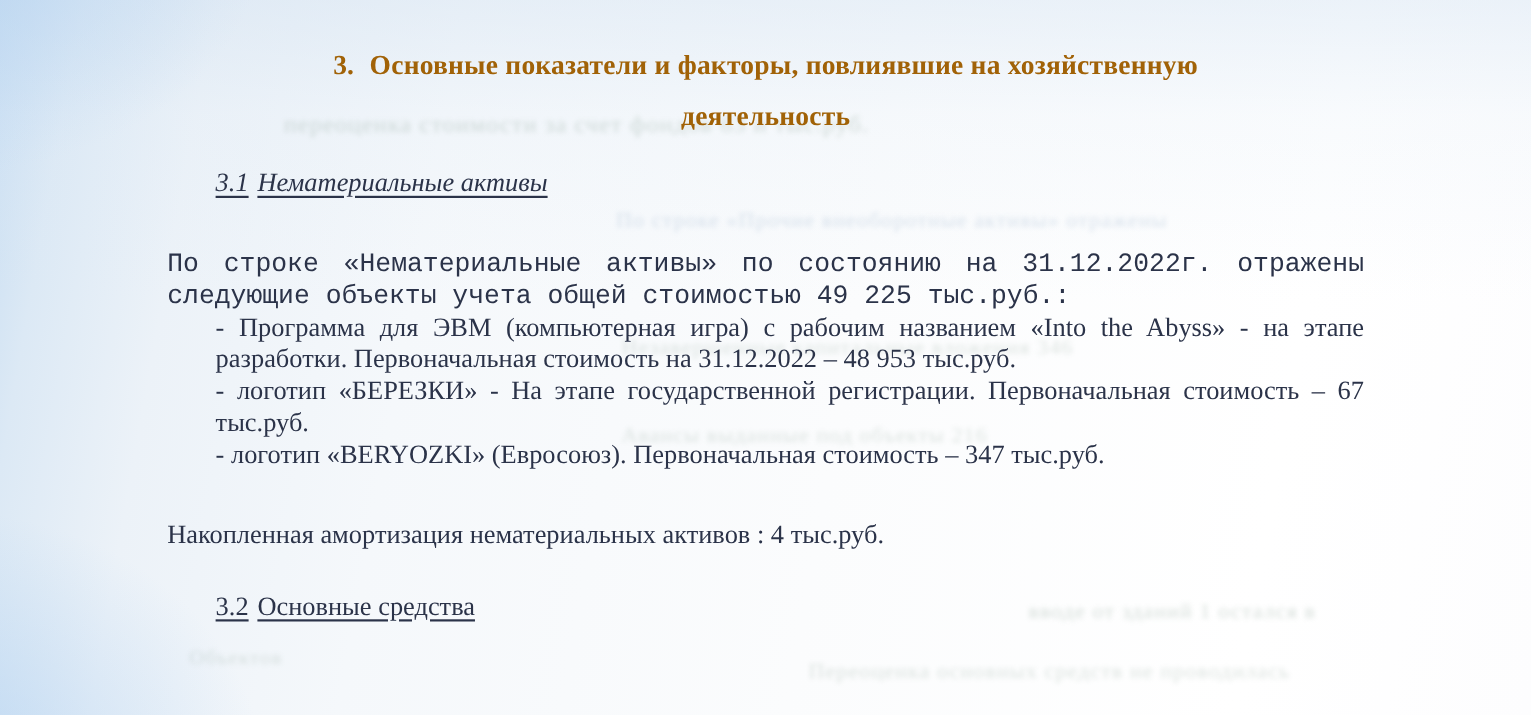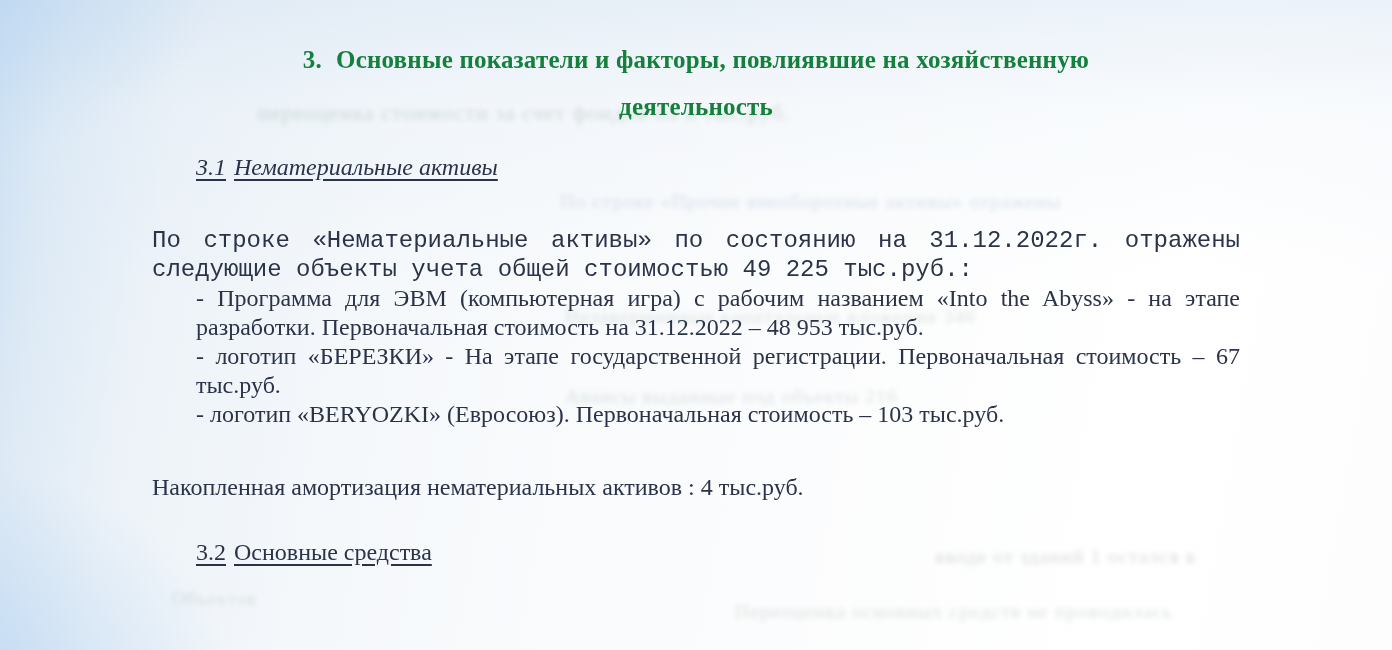--- a/index.html
+++ b/index.html
@@ -37,21 +37,21 @@
     z-index: 2;
     padding: 36px 152px 0 152px;
     color: #2b3349;
     font-size: 24px;
     line-height: 29px;
   }
 
   .doc-heading {
     text-align: center;
     font-weight: bold;
-    color: #15803d;
+    color: #a16207;
     font-size: 25px;
     line-height: 47px;
     letter-spacing: 0.2px;
   }
   .doc-heading .h-num { margin-right: 14px; }
 
   .sec-title { margin-left: 44px; white-space: nowrap; }
   .sec-title .u { text-decoration: underline; text-underline-offset: 4px; }
   .sec-title .sp { display: inline-block; width: 8px; }
   .sec-title-1 { margin-top: 23px; font-style: italic; }
@@ -86,21 +86,21 @@
     </div>
 
     <div class="sec-title sec-title-1">
       <span class="u">3.1</span><span class="sp"></span><span class="u">Нематериальные активы</span>
     </div>
 
     <div class="para intro">По строке «Нематериальные активы» по состоянию на 31.12.2022г. отражены следующие объекты учета общей стоимостью 49 225 тыс.руб.:</div>
 
     <div class="list-item">- Программа для ЭВМ (компьютерная игра) с рабочим названием «Into the Abyss» - на этапе разработки. Первоначальная стоимость на 31.12.2022 – 48 953 тыс.руб.</div>
     <div class="list-item">- логотип «БЕРЕЗКИ» -  На этапе государственной регистрации. Первоначальная стоимость – 67 тыс.руб.</div>
-    <div class="list-item">- логотип «BERYOZKI» (Евросоюз). Первоначальная стоимость – 103 тыс.руб.</div>
+    <div class="list-item">- логотип «BERYOZKI» (Евросоюз). Первоначальная стоимость – 347 тыс.руб.</div>
 
     <div class="para amort">Накопленная амортизация нематериальных активов : 4 тыс.руб.</div>
 
 
     <div class="sec-title sec-title-2">
       <span class="u">3.2</span><span class="sp"></span><span class="u">Основные средства</span>
     </div>
 
   </div>
 </div>

